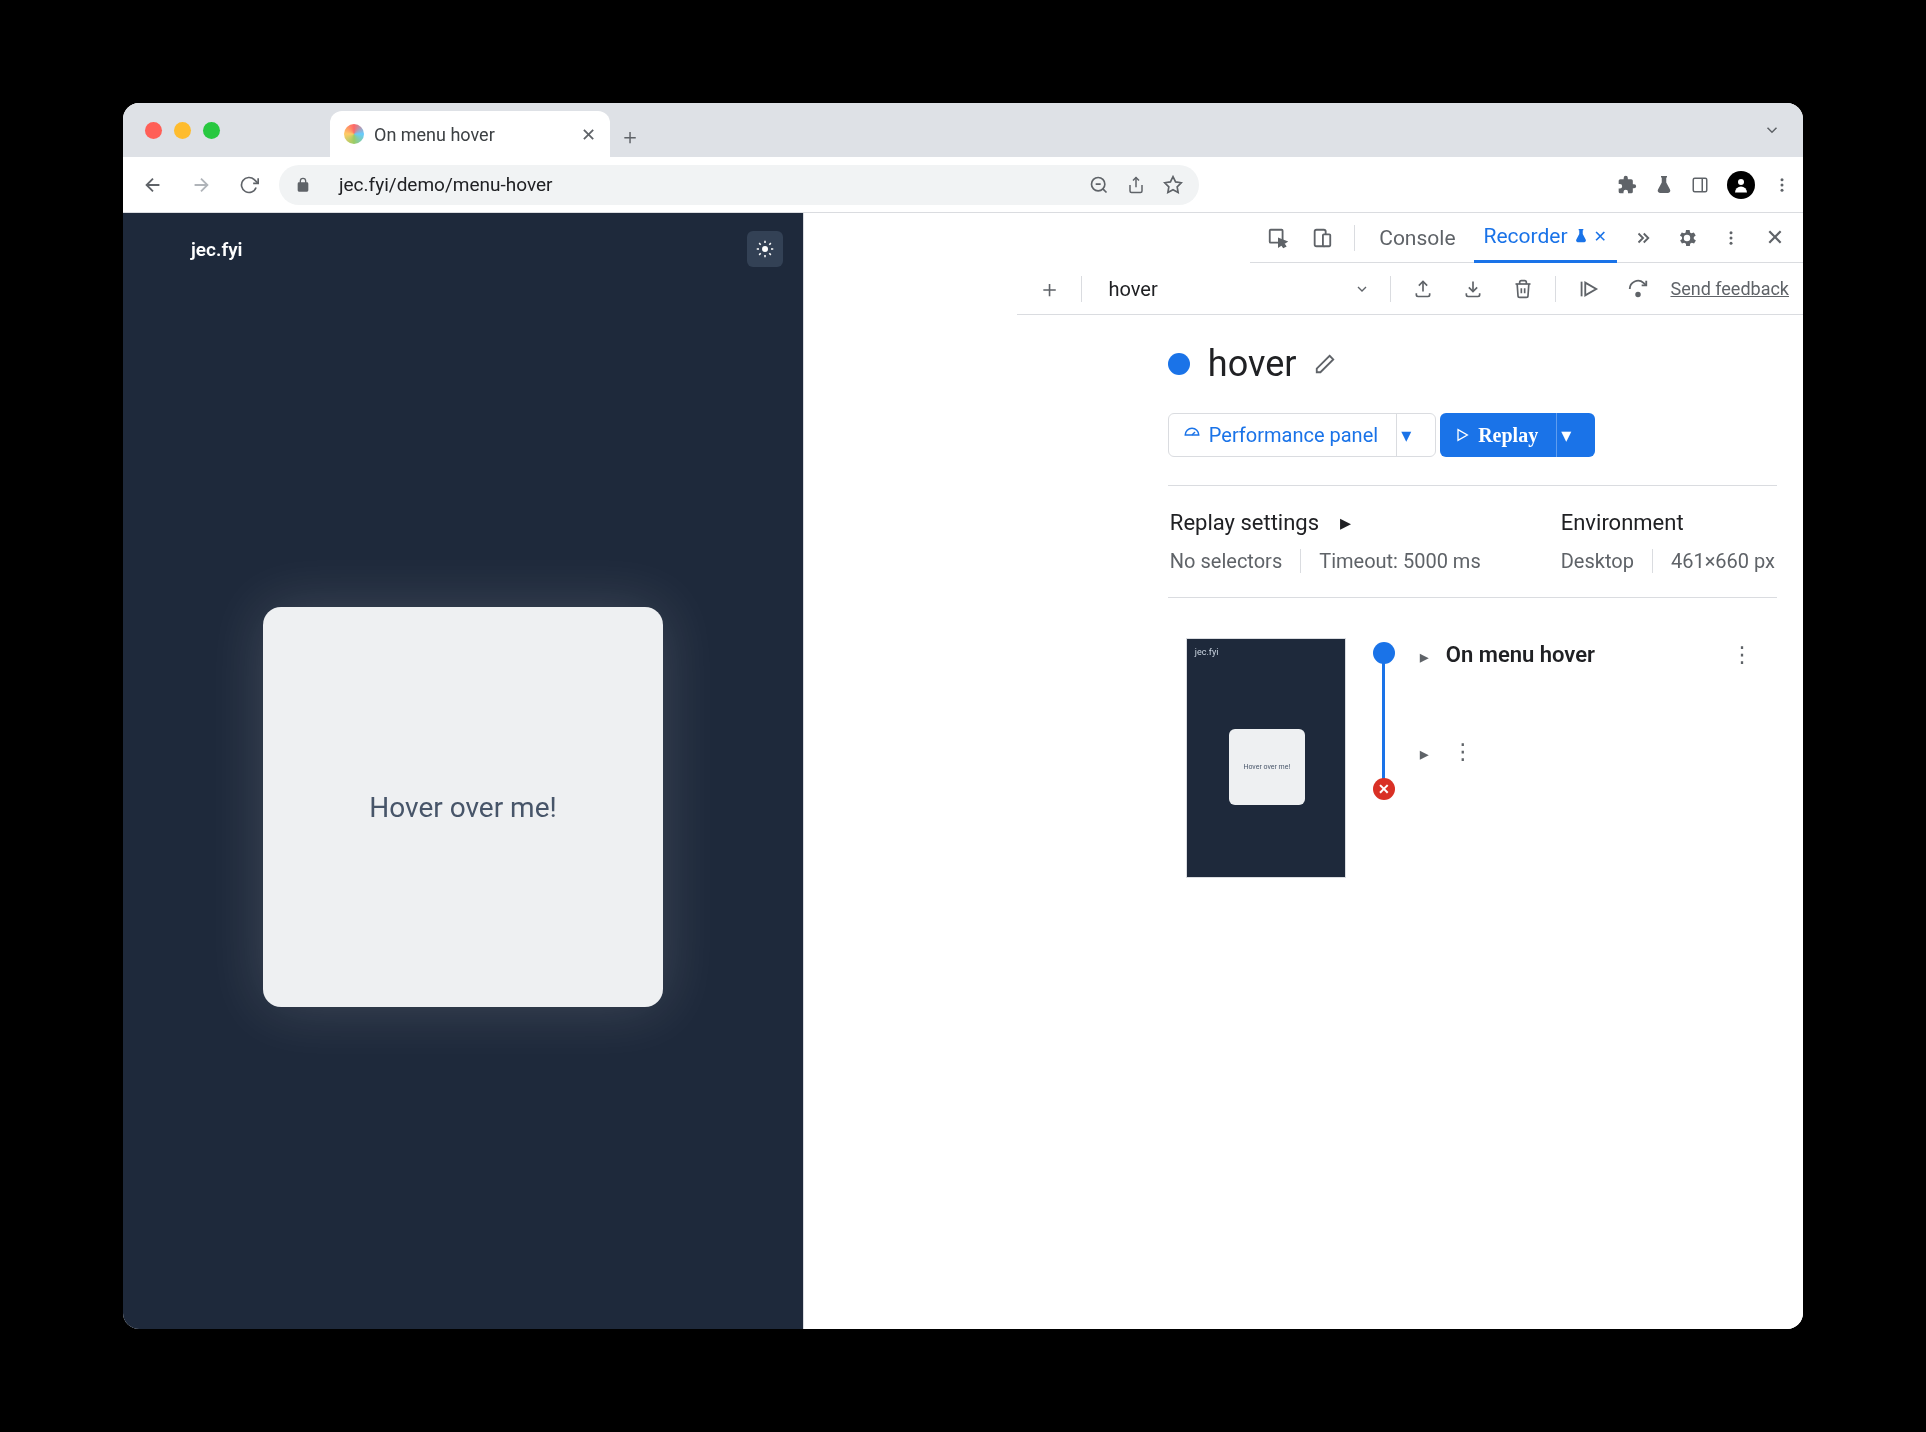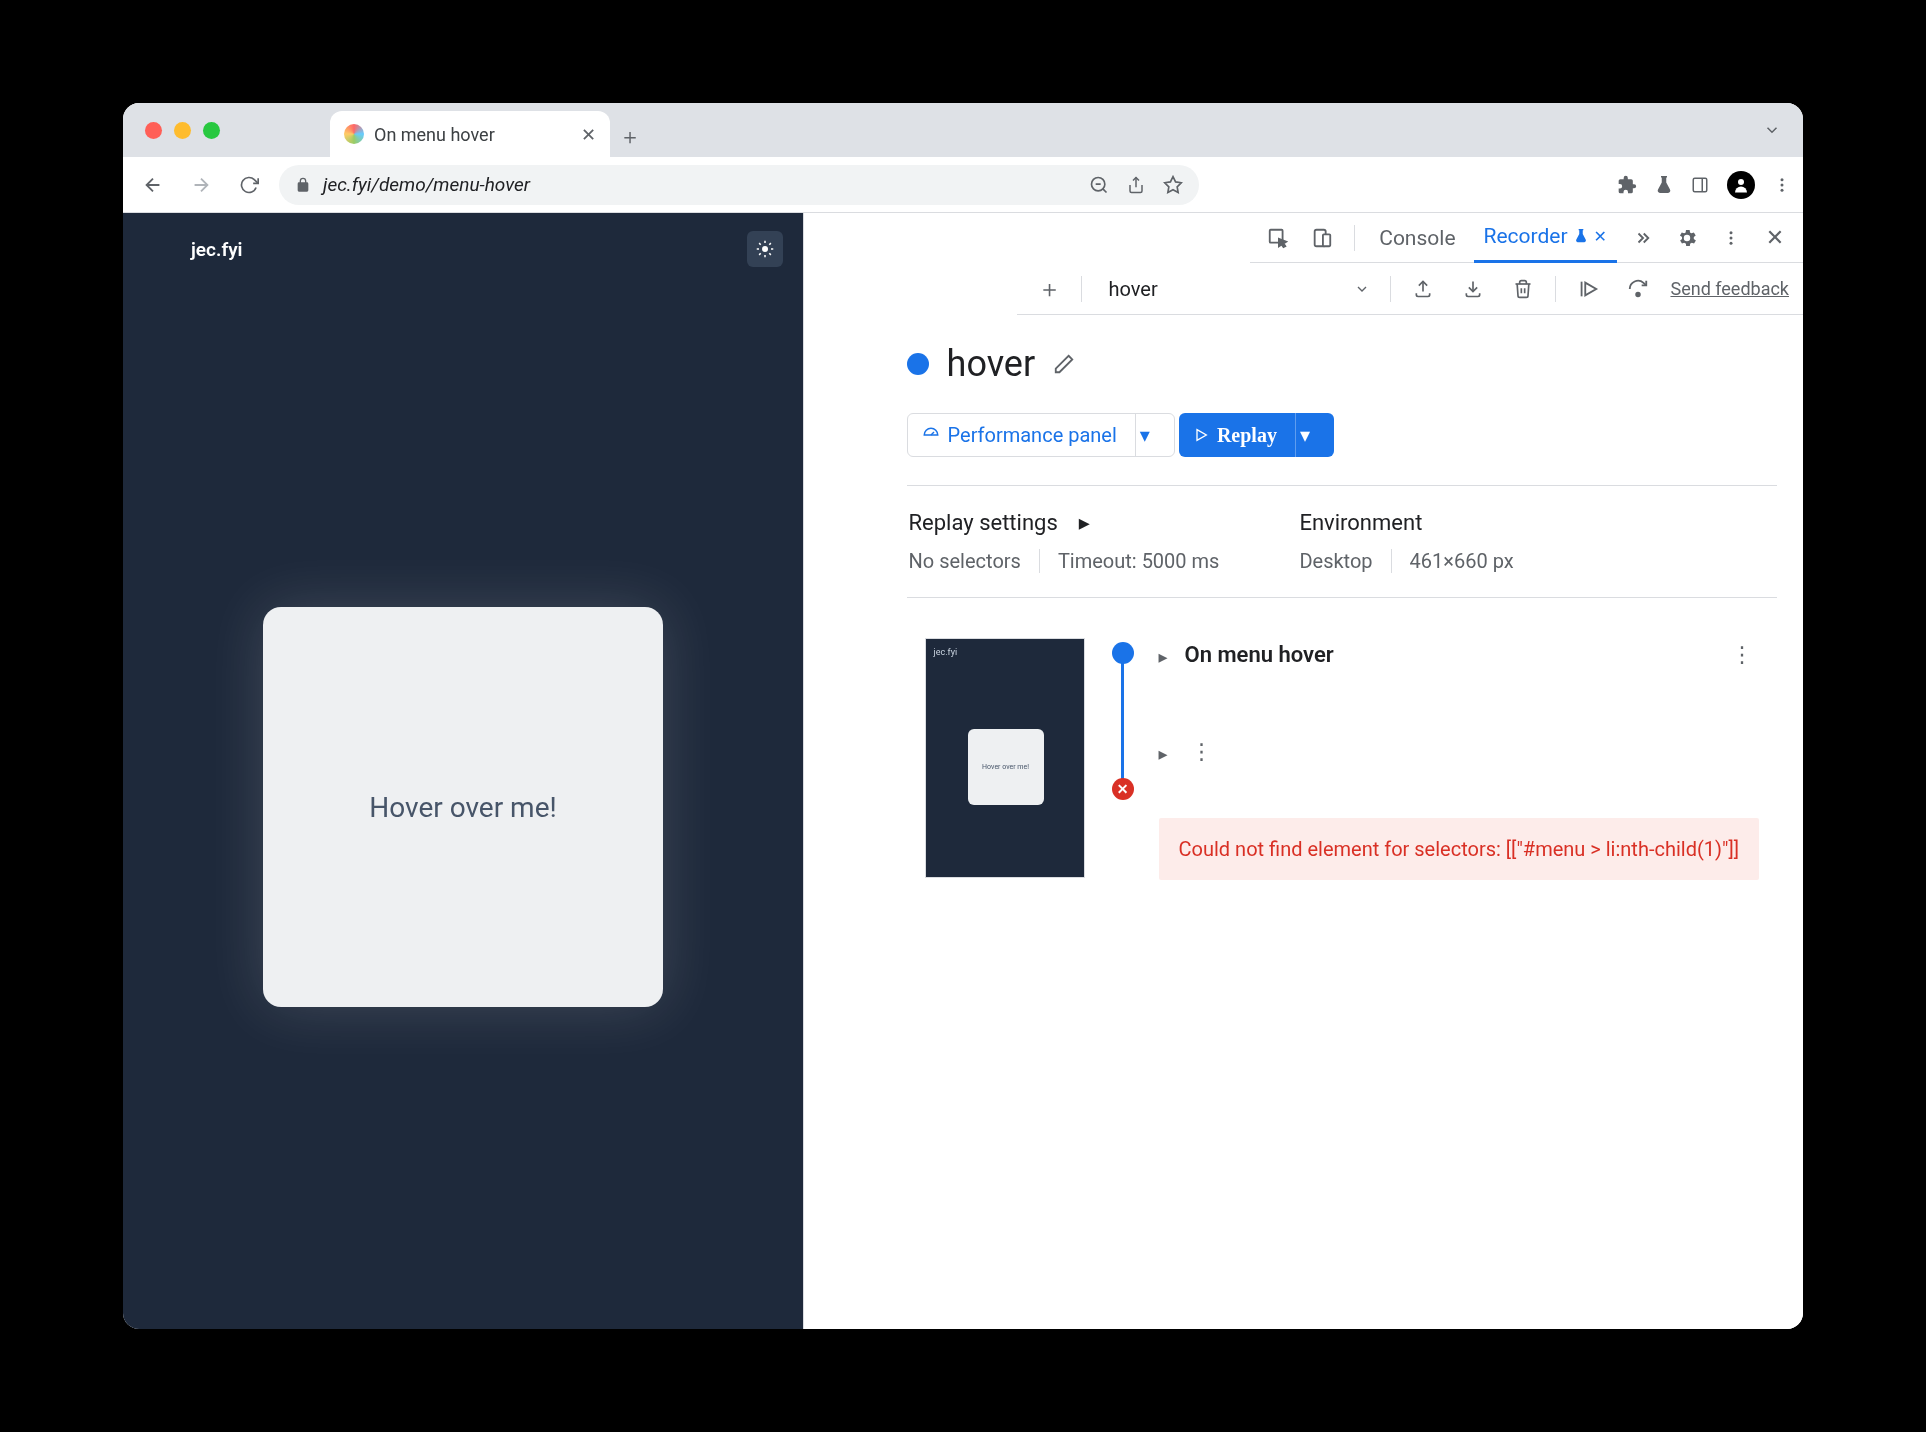--- a/index.html
+++ b/index.html
@@ -76,24 +76,23 @@
   .navbtn.disabled { color:#b0b4b9; }
   .omnibox {
     flex: 0 0 auto;
     width: 920px;
     height: 40px;
     background:#f1f3f4;
     border-radius:20px;
     display:flex;
     align-items:center;
     padding:0 16px;
-    gap:12px;
+    gap:28px;
     color:#5f6368;
     font-size:19px;
-    font-style:italic;
   }
   .omnibox .url { color:#202124; }
   .omni-right { margin-left:auto; display:flex; gap:18px; align-items:center; color:#5f6368; }
   .toolbar-right { margin-left:auto; display:flex; gap:18px; align-items:center; color:#5f6368; }
   .avatar { width:28px; height:28px; border-radius:50%; background:#000; display:flex; align-items:center; justify-content:center; color:#fff; }
   
   .content {
     flex:1;
     display:flex;
     min-height:0;
@@ -619,20 +618,19 @@
               <div class="step-main">
                 <div class="step-title">On menu hover</div>
               </div>
               <div class="step-menu">⋮</div>
             </div>
             <div style="height:48px;"></div>
             <div class="step-row">
               <span class="step-caret">▸</span>
               <div class="step-menu">⋮</div>
             </div>
-            <div class="error-box">Could not find element for selectors: [["#menu &gt; li:nth-child(1)"]]</div>
           </div>
         </div>
 
       </div>
     </div>
   </div>
 </div>
 
 </body></html>

